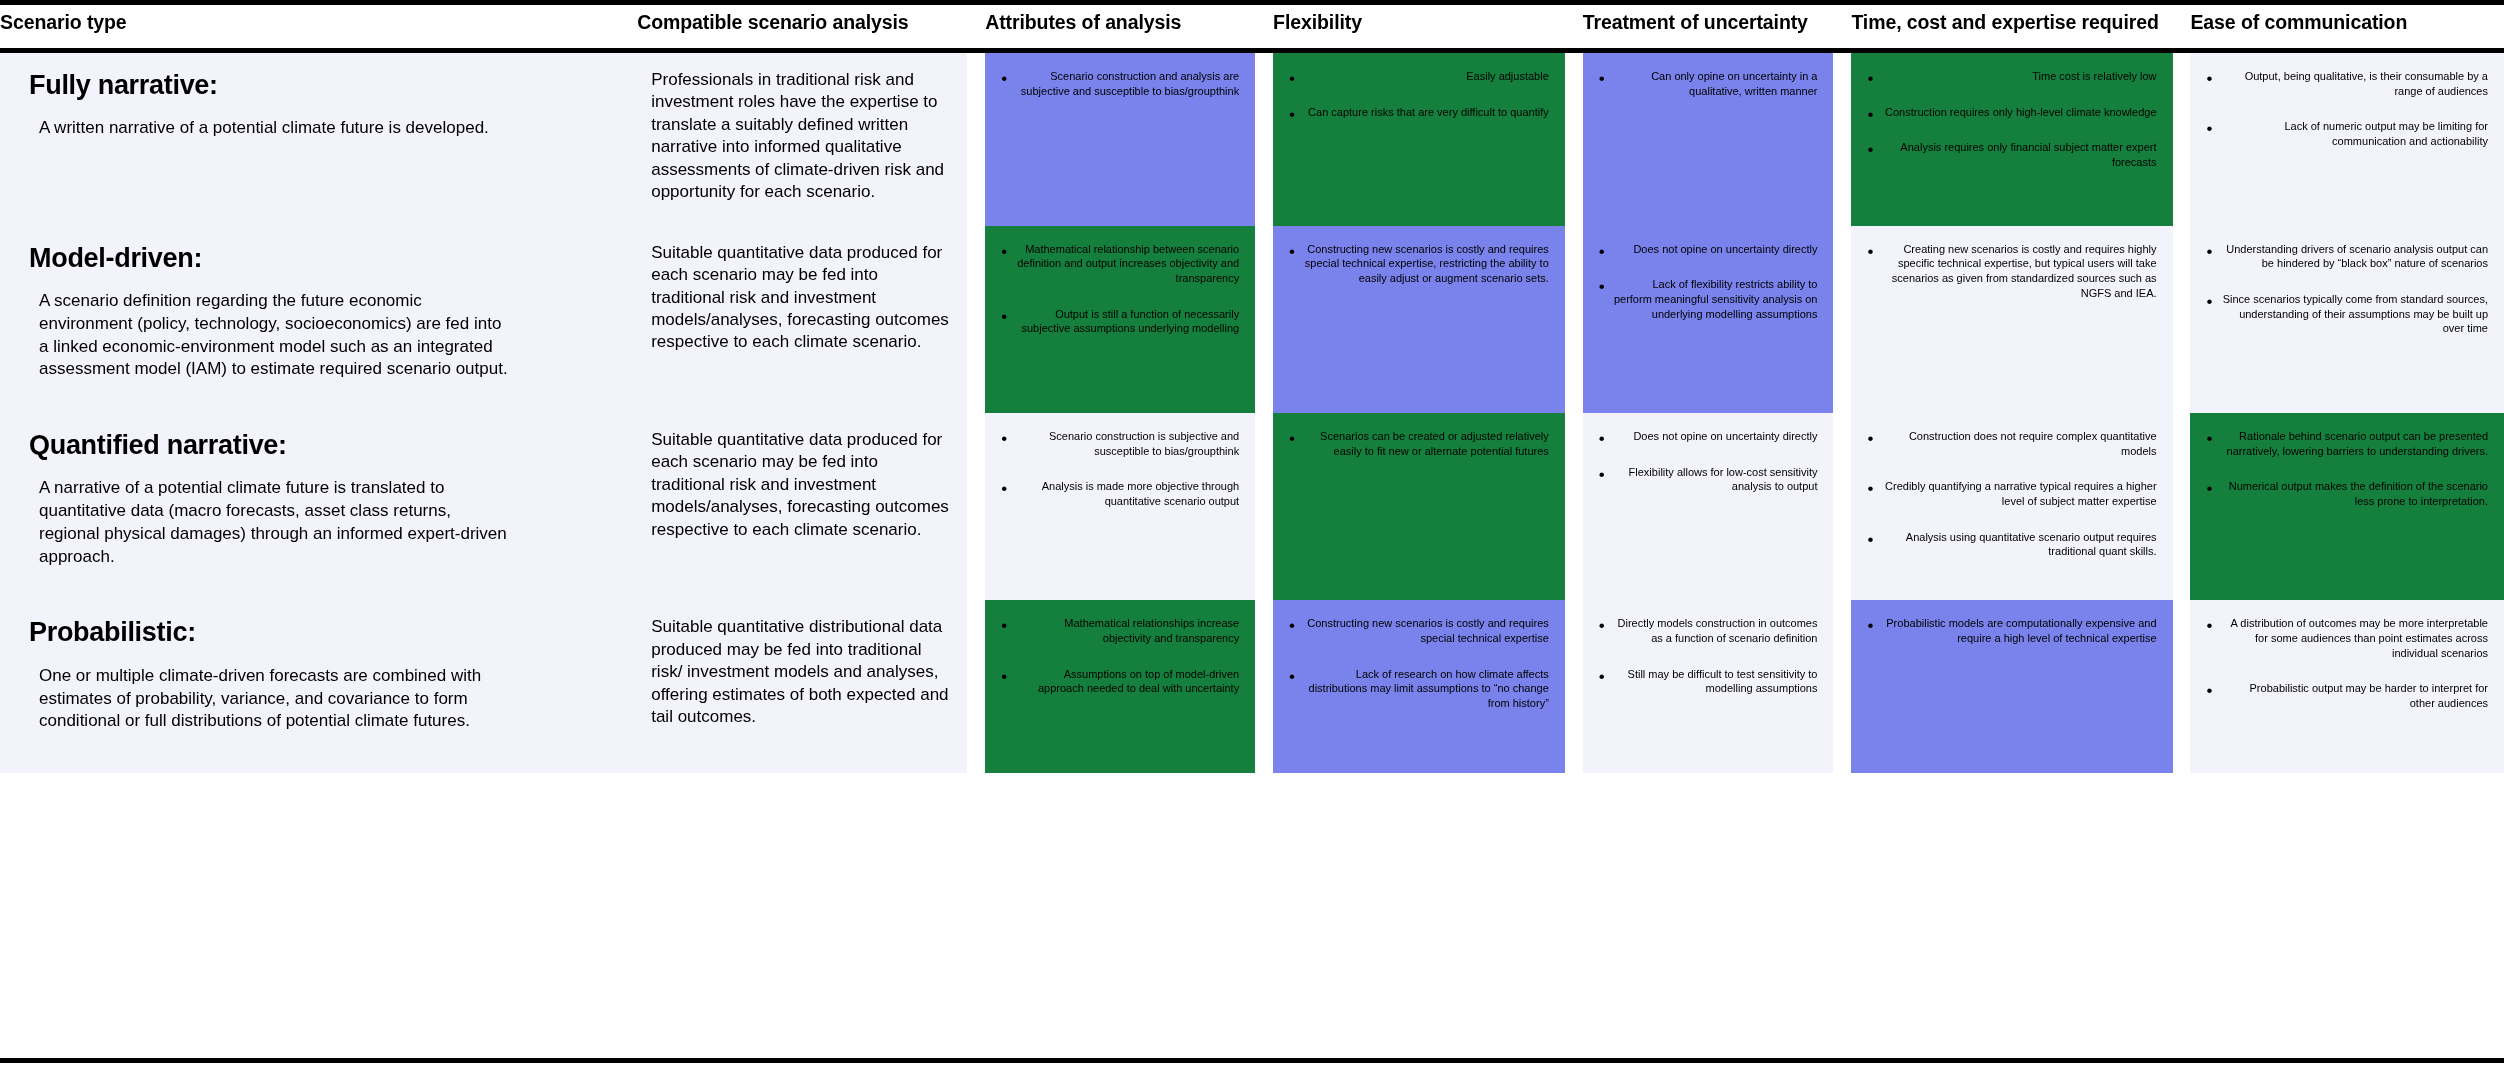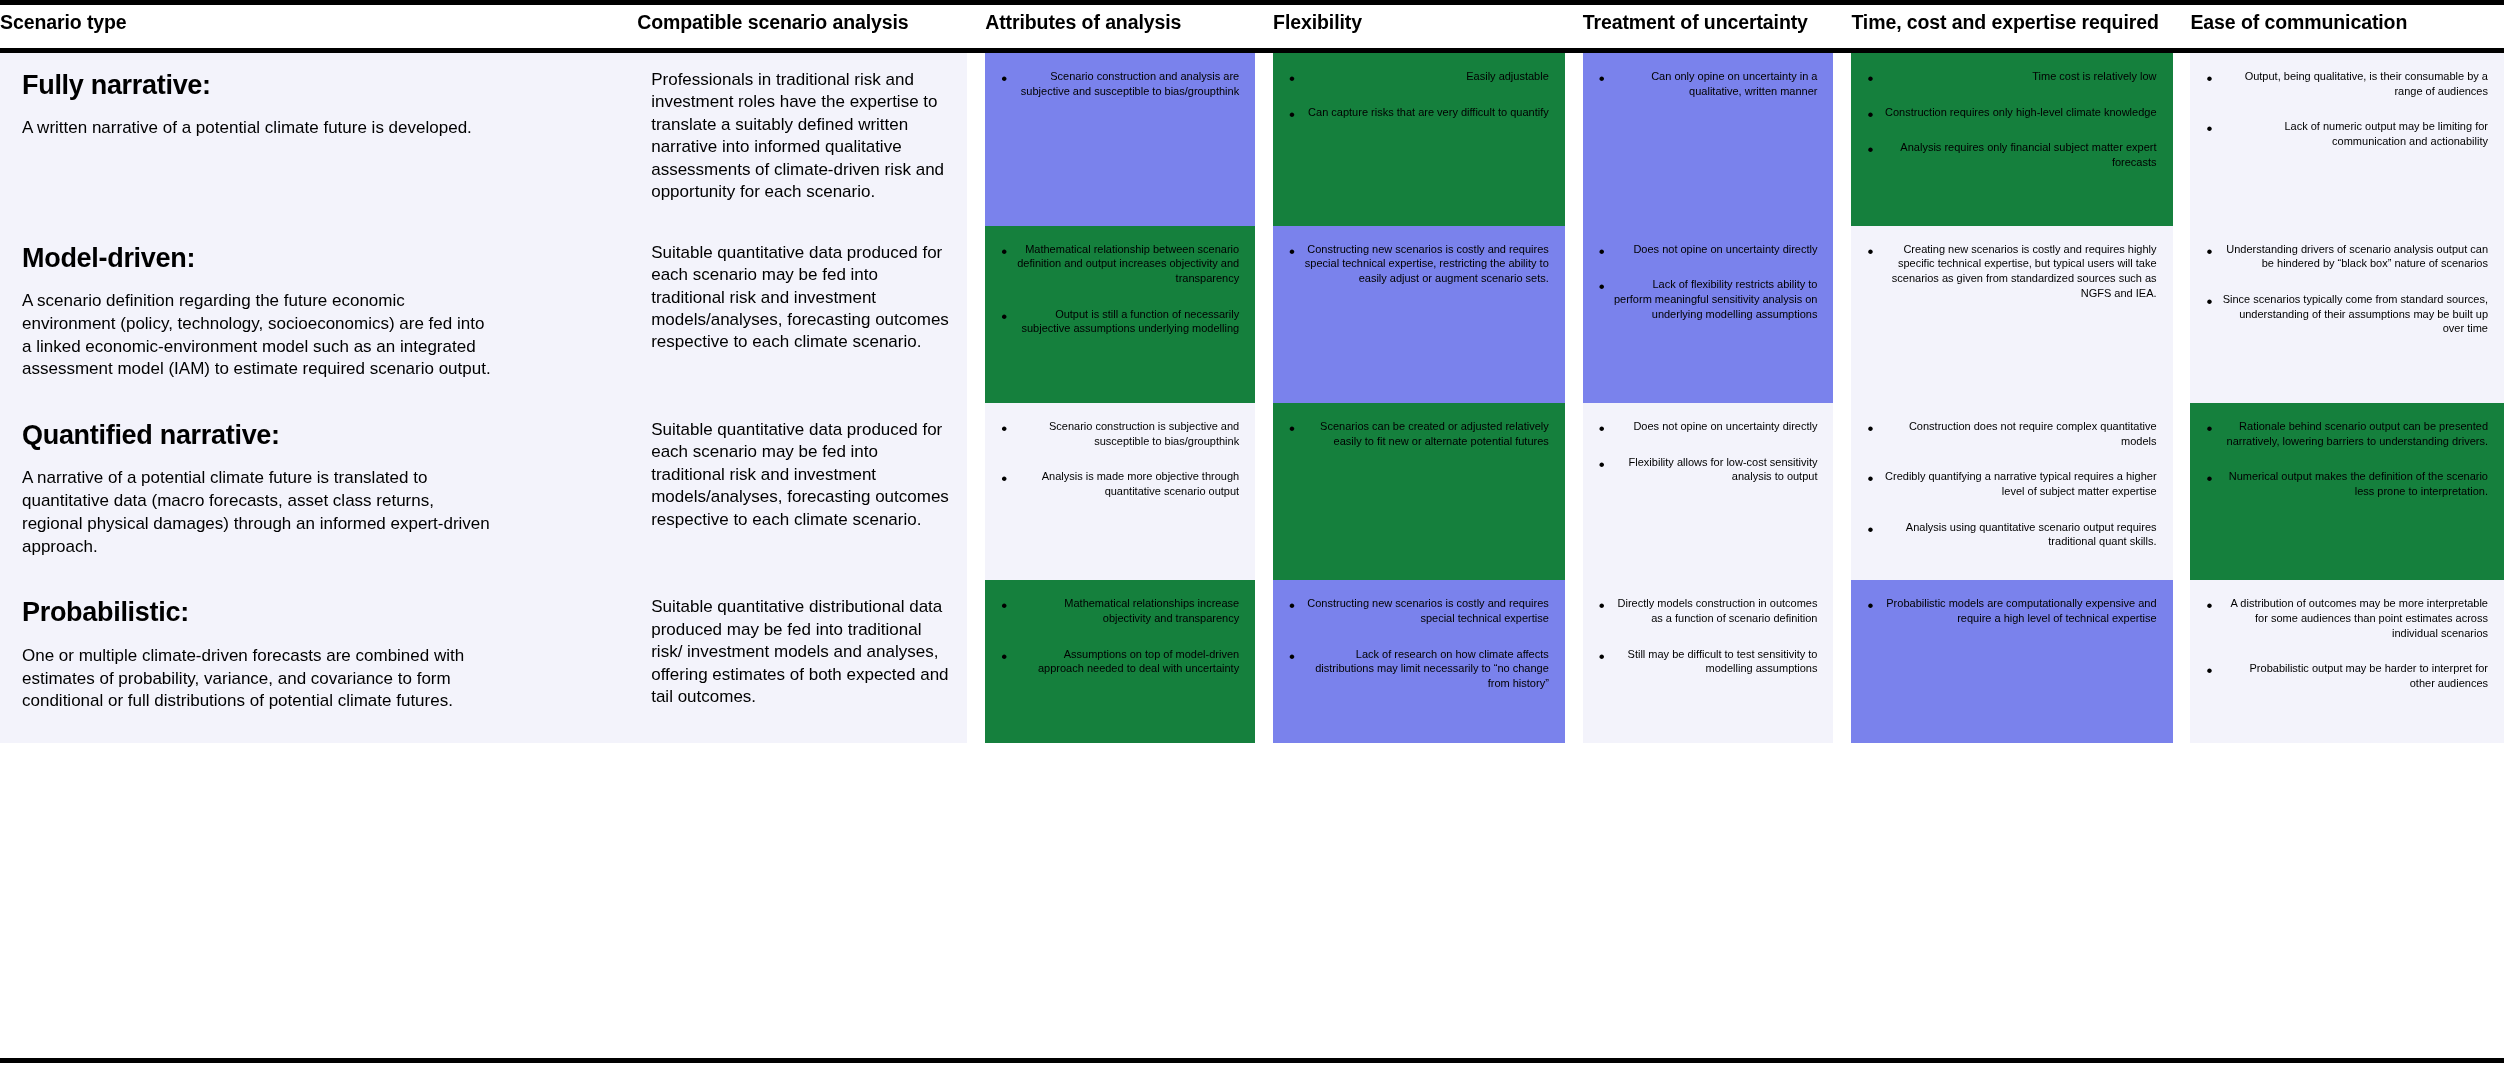--- a/index.html
+++ b/index.html
@@ -63,34 +63,34 @@
   }
   tbody td.spacer-cell {
     padding: 0;
     background: #ffffff !important;
   }
   td.lavender { background: #f3f3fb; }
   td.blue     { background: #7a82ec; }
   td.teal     { background: #15803d; }
 
   td.scenario-cell {
-    padding-left: 22px;
+    padding-left: 29px;
     padding-top: 18px;
   }
   .scenario-title {
     font-size: 27px;
     font-weight: bold;
     letter-spacing: -0.3px;
     margin: 0 0 18px 0;
     line-height: 1.05;
   }
   .scenario-desc {
     font-size: 17px;
     line-height: 1.34;
-    margin: 0;
+    margin: 10px;
     max-width: 470px;
   }
   ul.bullets {
     margin: 0;
     padding: 0;
     list-style: none;
   }
   ul.bullets li {
     position: relative;
     padding-left: 17px;
@@ -295,21 +295,21 @@
           <td class="teal">
             <ul class="bullets">
               <li>Mathematical relationships increase objectivity and transparency</li>
               <li>Assumptions on top of model-driven approach needed to deal with uncertainty</li>
             </ul>
           </td>
           <td class="spacer-cell"></td>
           <td class="blue">
             <ul class="bullets">
               <li>Constructing new scenarios is costly and requires special technical expertise</li>
-              <li>Lack of research on how climate affects distributions may limit necessarily to “no change from history”</li>
+              <li>Lack of research on how climate affects distributions may limit assumptions to “no change from history”</li>
             </ul>
           </td>
           <td class="spacer-cell"></td>
           <td class="lavender">
             <ul class="bullets">
               <li>Directly models construction in outcomes as a function of scenario definition</li>
               <li>Still may be difficult to test sensitivity to modelling assumptions</li>
             </ul>
           </td>
           <td class="spacer-cell"></td>

